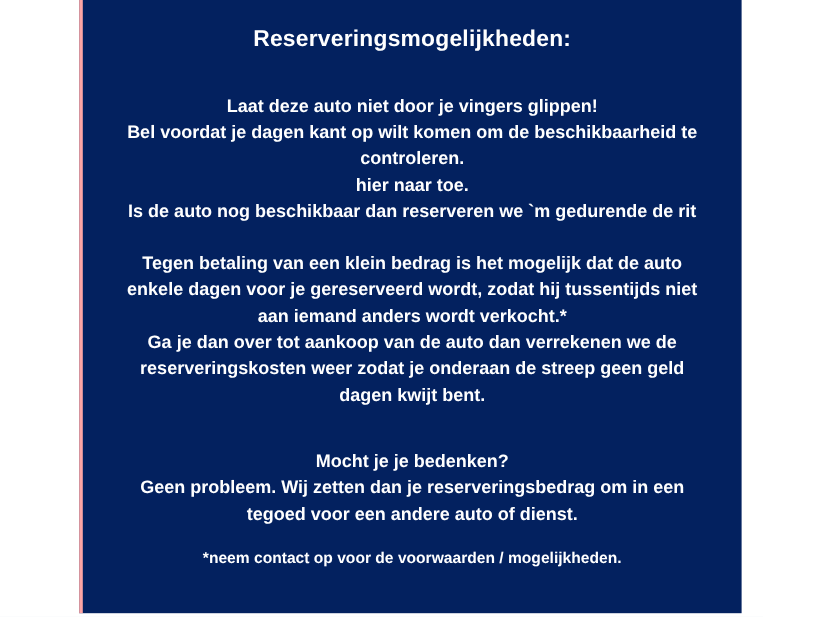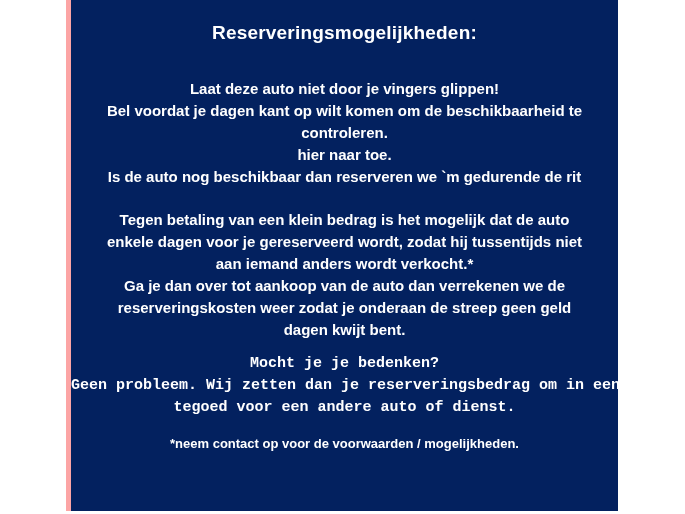--- a/index.html
+++ b/index.html
@@ -12,42 +12,42 @@
   .page {
     position: relative;
     width: 685px; height: 514px;
     background: #ffffff;
   }
   .panel {
     position: absolute;
     left: 66px; top: 0;
     width: 552px; height: 511px;
     background: #03215f;
-    border-left: 5px solid #fca5a5;
+    border-left: 3px solid #fca5a5;
     color: #ffffff;
     text-align: center;
     font-weight: bold;
     display: flex;
     flex-direction: column;
     align-items: center;
   }
   .title {
     margin-top: 20px;
     font-size: 19px;
     line-height: 26px;
     letter-spacing: 0.2px;
   }
   .para {
     font-size: 15px;
     line-height: 22px;
     width: 100%;
   }
   .para-1 { margin-top: 32px; }
   .para-2 { margin-top: 21px; }
-  .para-3 { margin-top: 12px; font-family: Liberation Mono, monospace; }
+  .para-3 { margin-top: 33px; }
   .footnote {
     margin-top: 17px;
     font-size: 13px;
     line-height: 16px;
   }
   .line { white-space: nowrap; }
 </style>
 </head>
 <body>
 

